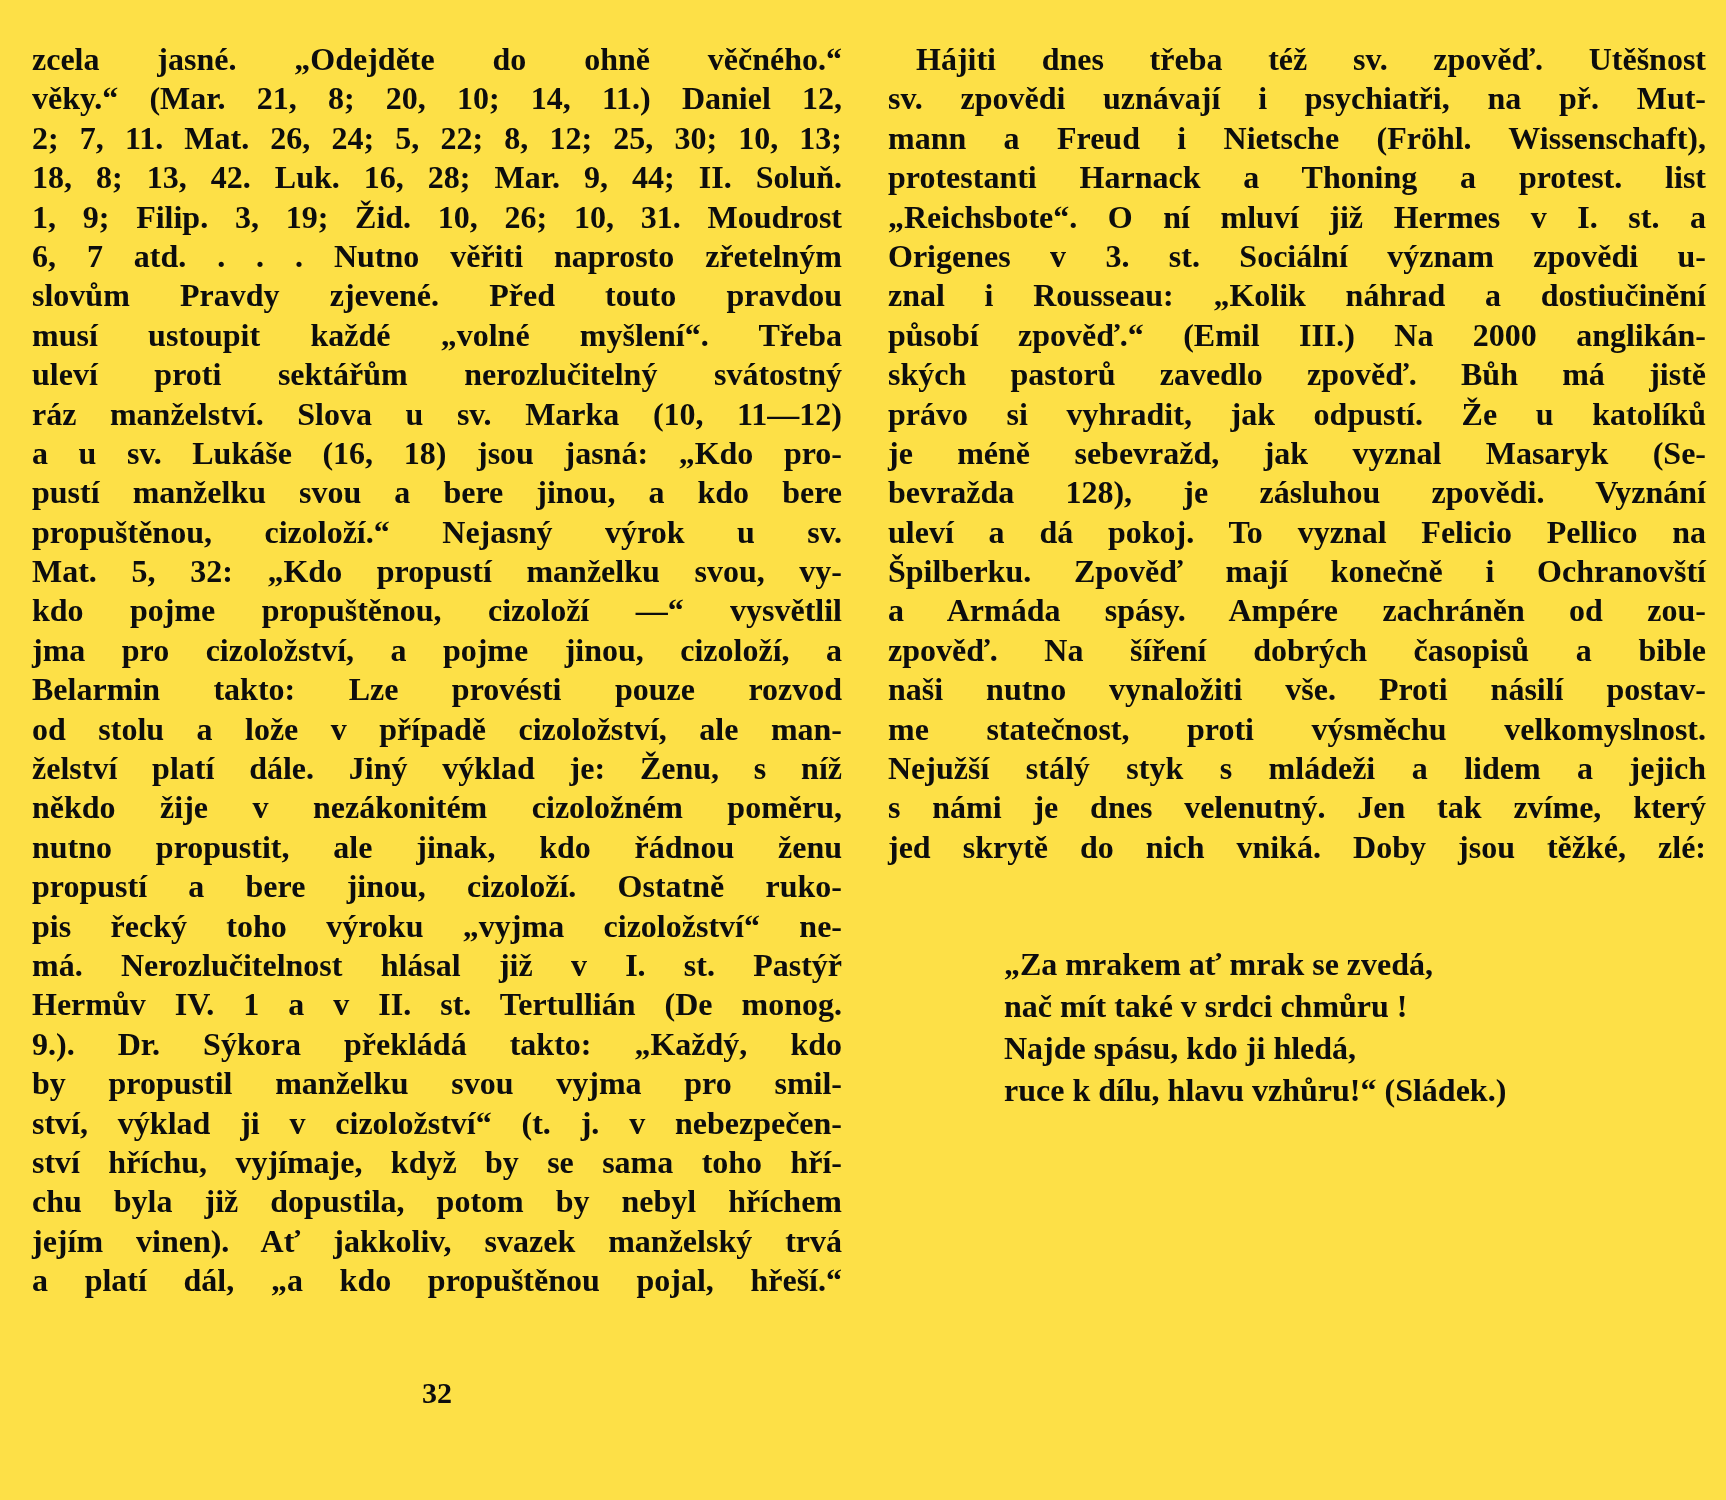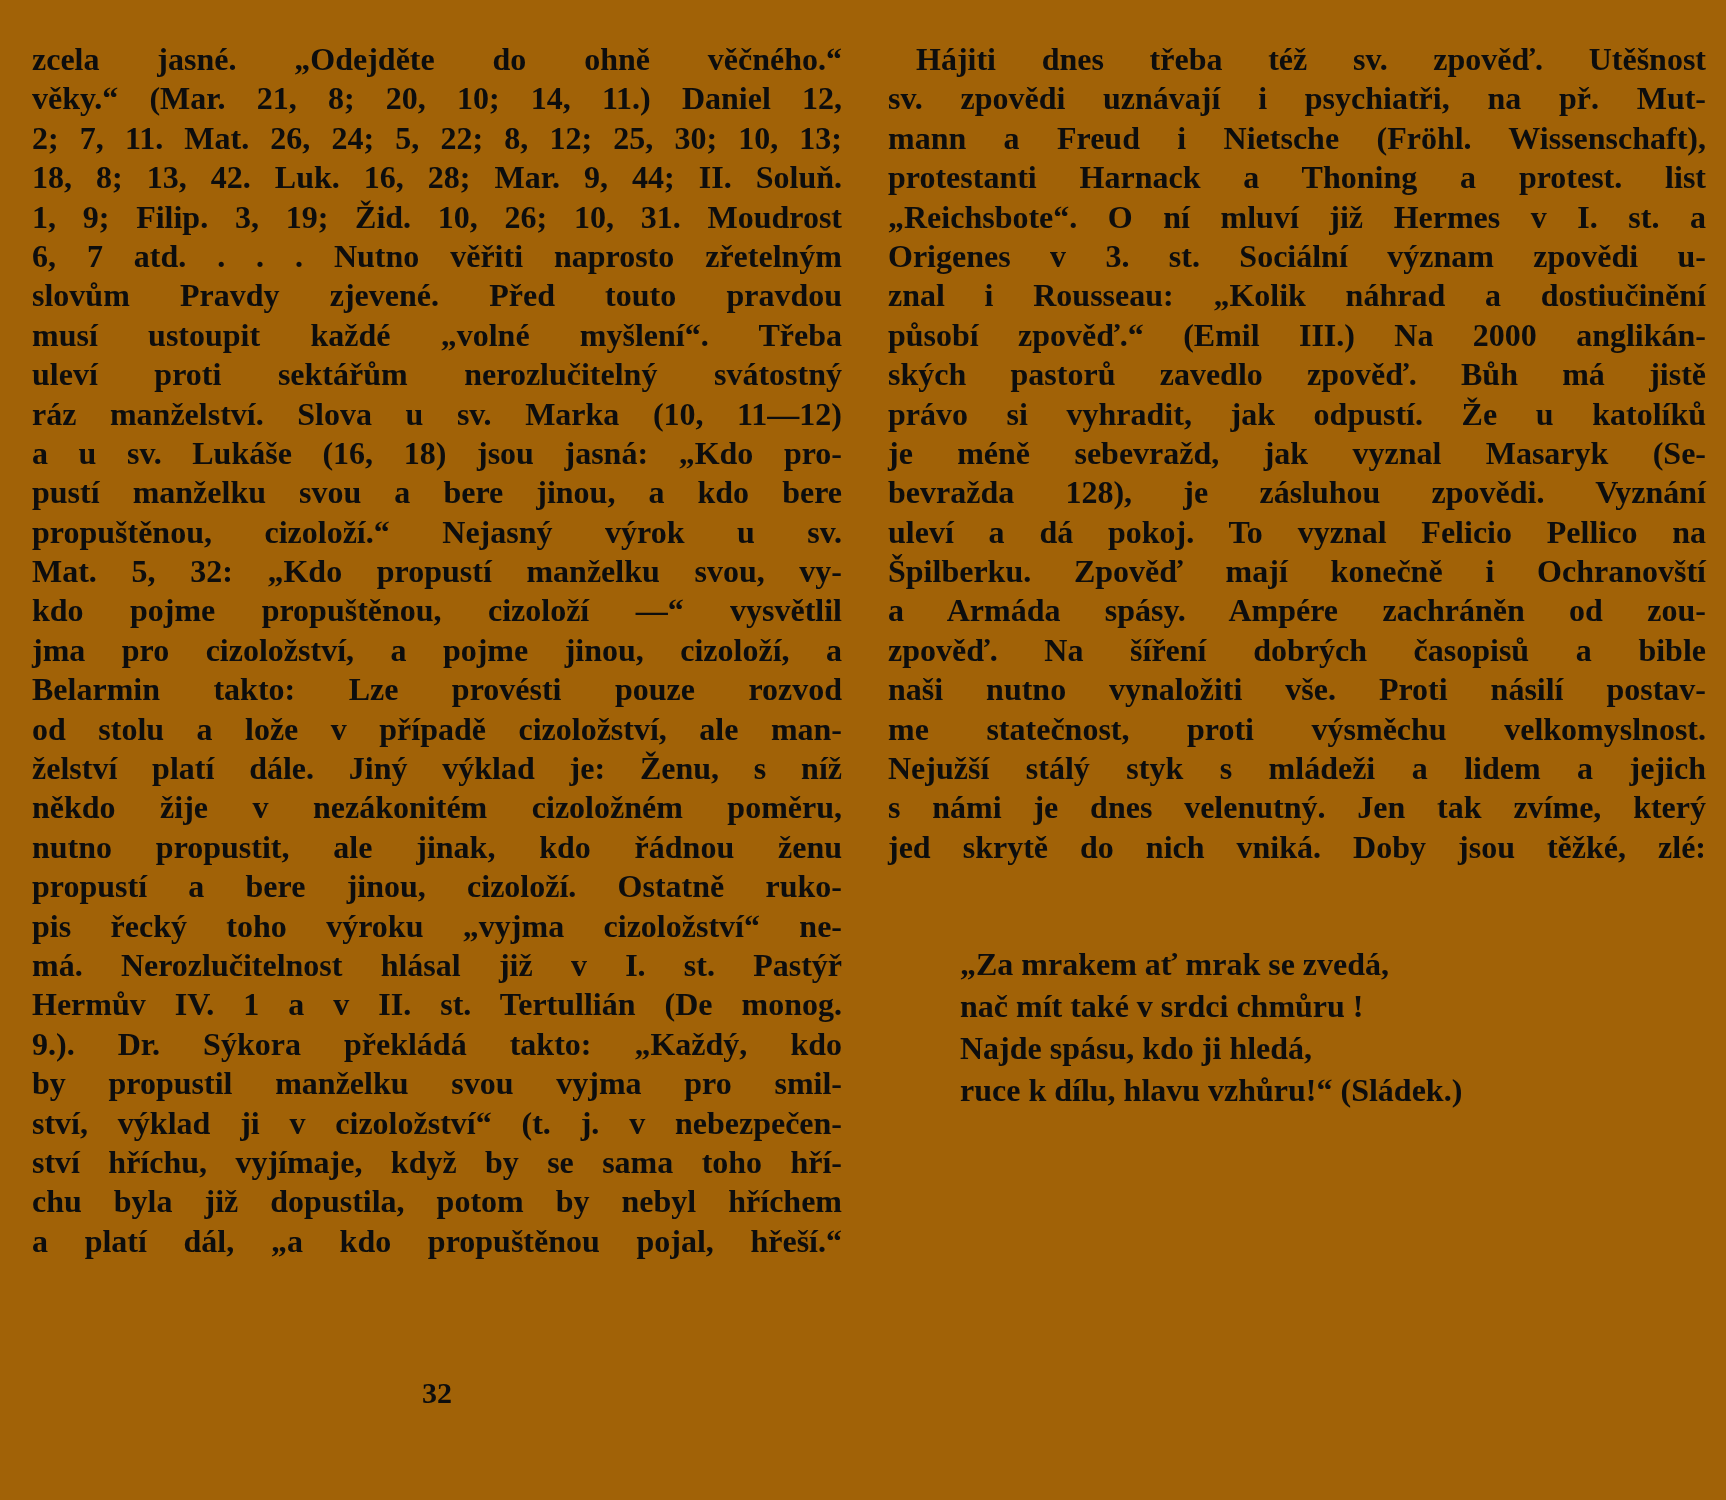--- a/index.html
+++ b/index.html
@@ -4,21 +4,21 @@
 <style>
   * { margin: 0; padding: 0; box-sizing: border-box; }
   html, body { background: #ffffff; }
   body {
     width: 1726px; height: 1500px;
     position: relative;
     font-family: "Liberation Serif", "DejaVu Serif", serif;
   }
   .page {
     position: absolute; inset: 0;
-    background: #a16207;
+    background: #fde047;
     color: #0d0d0d;
     overflow: hidden;
   }
   .col {
     position: absolute;
     top: 40px;
     font-size: 32px;
     font-weight: 700;
     line-height: 39.4px;
   }
@@ -33,21 +33,21 @@
   .line.plain { text-align: left; text-align-last: left; }
   .line.indent { text-indent: 28px; }
   .it { }
   .poem {
     margin-top: 76px;
     margin-left: 72px;
     font-size: 32px;
     font-weight: 700;
     line-height: 42px;
   }
-  .poem .line { height: 42px; text-align: left; text-align-last: left; }
+  .poem .line { height: 42px; text-align: left; text-align-last: left; margin-left: 44px; }
   .page-number {
     position: absolute;
     left: 32px; width: 810px;
     top: 1376px;
     text-align: center;
     font-size: 30px;
     font-weight: 700;
     color: #0d0d0d;
   }
 </style>
@@ -79,20 +79,21 @@
       <div class="line"><span>nutno propustit, ale jinak, kdo řádnou ženu</span></div>
       <div class="line"><span>propustí a bere jinou, cizoloží. Ostatně ruko-</span></div>
       <div class="line"><span>pis řecký toho výroku „vyjma cizoložství“ ne-</span></div>
       <div class="line"><span>má. Nerozlučitelnost hlásal již v I. st. Pastýř</span></div>
       <div class="line"><span>Hermův IV. 1 a v II. st. Tertullián (De monog.</span></div>
       <div class="line"><span>9.). Dr. Sýkora překládá takto: „Každý, kdo</span></div>
       <div class="line"><span>by propustil manželku svou vyjma pro smil-</span></div>
       <div class="line"><span>ství, </span><span class="it">výklad</span><span> ji v cizoložství“ (t. j. v nebezpečen-</span></div>
       <div class="line"><span>ství hříchu, vyjímaje, když by se sama toho hří-</span></div>
       <div class="line"><span>chu byla již dopustila, potom by nebyl hříchem</span></div>
+      <div class="line"><span>jejím vinen). Ať jakkoliv, </span><span class="it">svazek manželský trvá</span></div>
       <div class="line"><span class="it">a platí dál,</span><span> „a kdo propuštěnou pojal, hřeší.“</span></div>
     </div>
   <div class="col col-right">
     <div>
         <div class="line indent"><span>Hájiti dnes třeba též </span><span class="it">sv. zpověď.</span><span> Utěšnost</span></div>
         <div class="line"><span>sv. zpovědi uznávají i psychiatři, na př. Mut-</span></div>
         <div class="line"><span>mann a Freud i Nietsche (Fröhl. Wissenschaft),</span></div>
         <div class="line"><span>protestanti Harnack a Thoning a protest. list</span></div>
         <div class="line"><span>„Reichsbote“. O ní mluví již Hermes v I. st. a</span></div>
         <div class="line"><span>Origenes v 3. st. Sociální význam zpovědi u-</span></div>

